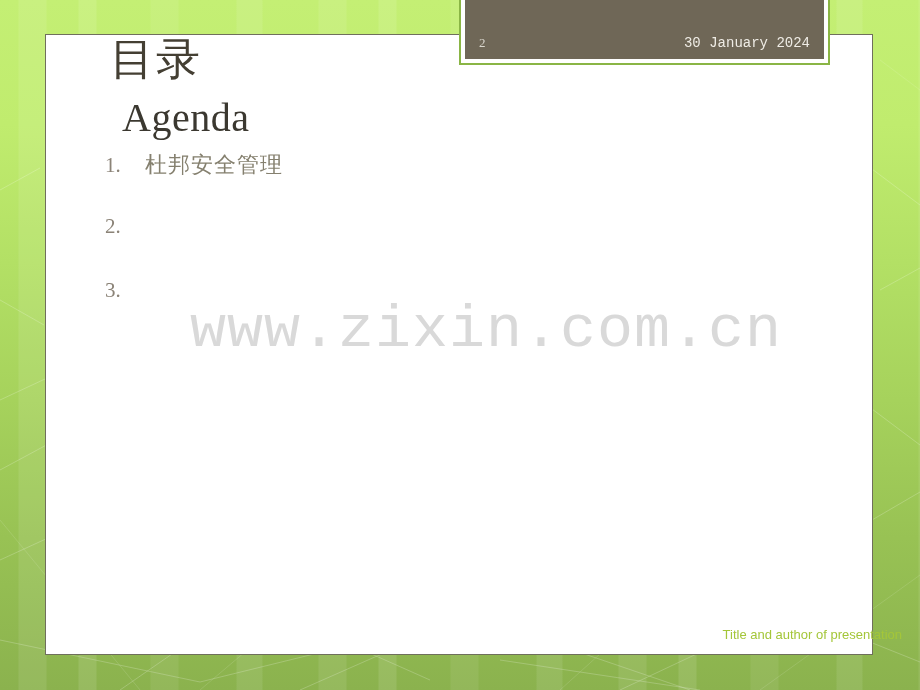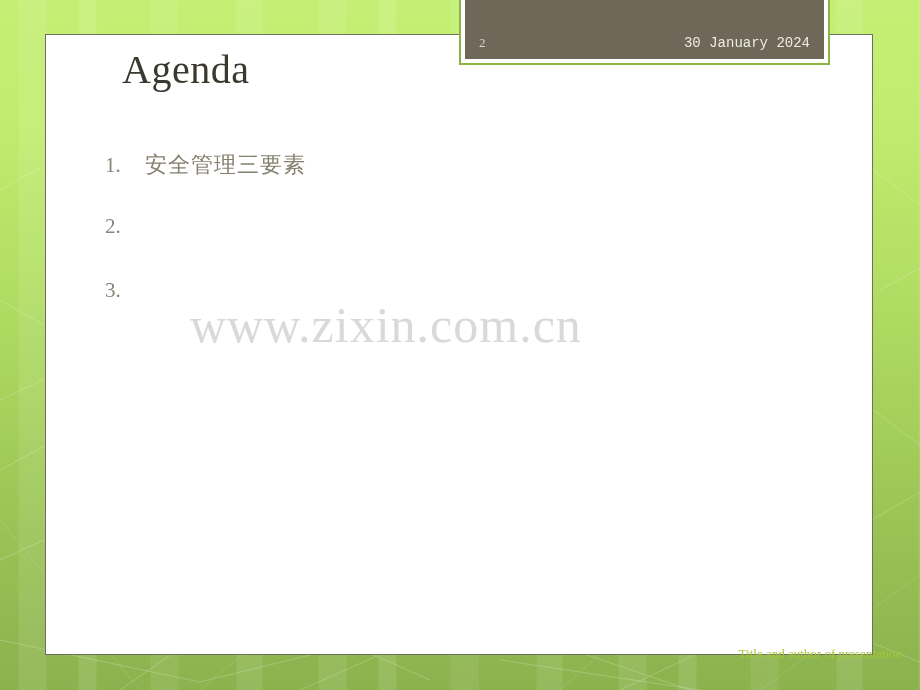--- a/index.html
+++ b/index.html
@@ -149,35 +149,35 @@
   .agenda-text {
     color: #85806f;
     letter-spacing: 1px;
   }
 
   
   .watermark {
     position: absolute;
     left: 190px;
     top: 296px;
-    font-family: Liberation Serif, serif;
-    font-size: 50px;
+    font-family: Liberation Mono, monospace;
+    font-size: 60px;
     color: #d9d9d9;
     letter-spacing: 1px;
     z-index: 4;
     white-space: nowrap;
     user-select: none;
   }
 
   
   .footer-text {
     position: absolute;
     right: 18px;
-    bottom: 28px;
-    font-family: Liberation Serif, serif;
+    bottom: 48px;
+    font-family: Liberation Sans, sans-serif;
     font-size: 13px;
     color: #a4c639;
     z-index: 3;
   }
 </style>
 </head>
 <body>
 
 <div class="slide">
 
@@ -210,27 +210,28 @@
   </svg>
 
   <div class="card"></div>
 
   <div class="header-plaque">
     <span class="slide-number">2</span>
     <span class="slide-date">30 January 2024</span>
   </div>
 
   <div class="title-block">
+    <h1 class="title-cn">目录</h1>
     <h2 class="title-en">Agenda</h2>
   </div>
 
   <ul class="agenda-list">
     <li class="agenda-item">
       <span class="agenda-num">1.</span>
-      <span class="agenda-text">安全管理三要素</span>
+      <span class="agenda-text">杜邦安全管理</span>
     </li>
     <li class="agenda-item">
       <span class="agenda-num">2.</span>
     </li>
     <li class="agenda-item">
       <span class="agenda-num">3.</span>
     </li>
   </ul>
 
   <div class="watermark">www.zixin.com.cn</div>

